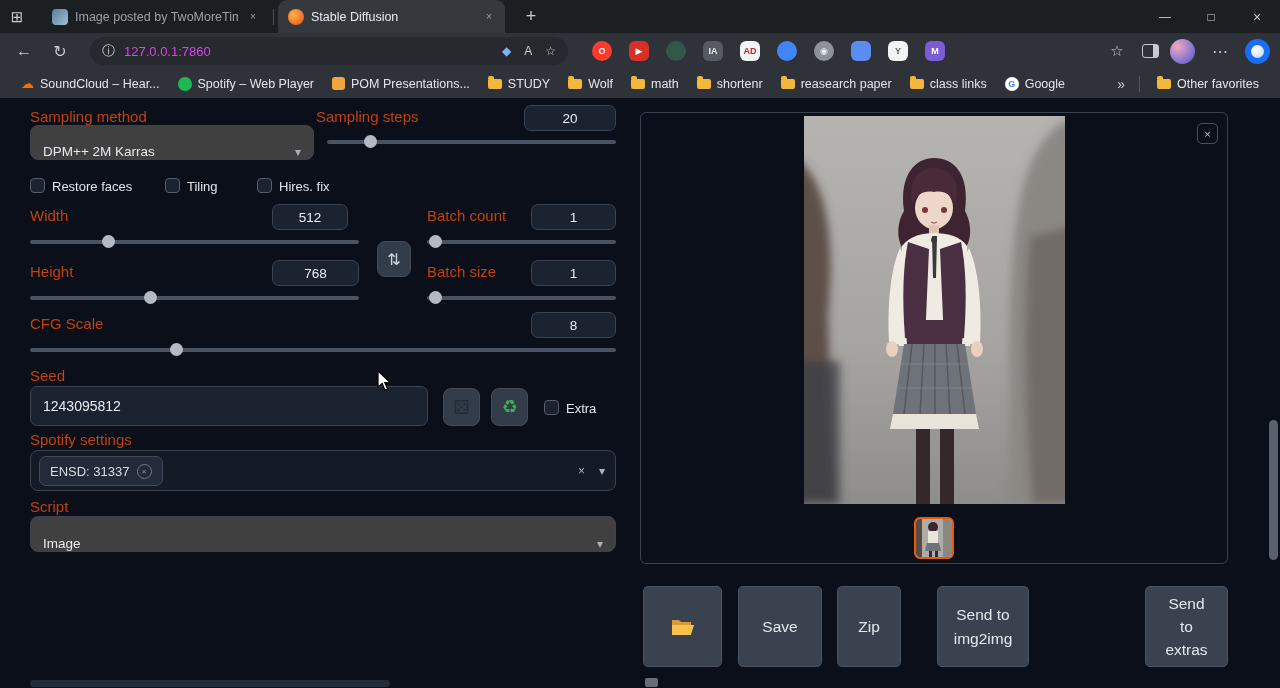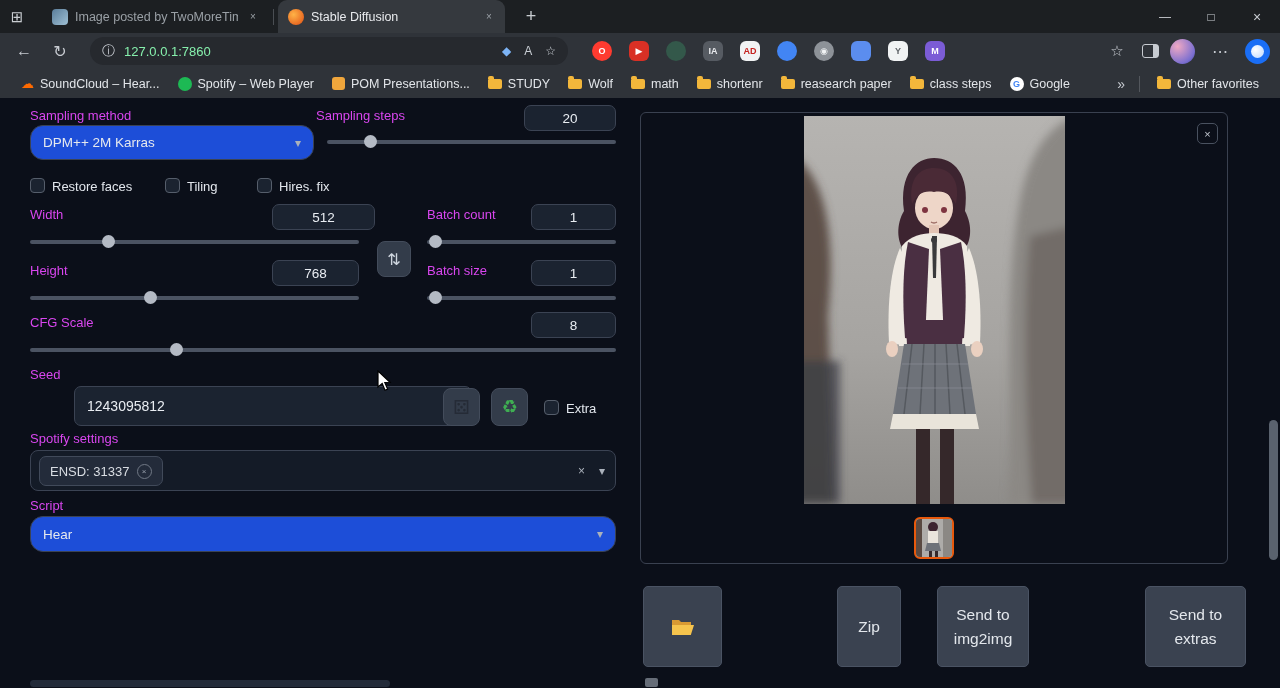--- a/index.html
+++ b/index.html
@@ -19,21 +19,21 @@
   .fav-img{background:linear-gradient(135deg,#5a7d9a,#9fc0d4)}
   .fav-sd{border-radius:50%;background:radial-gradient(circle at 35% 35%,#ffb347,#e04e14)}
   .newtab{width:28px;height:28px;margin-left:12px;display:flex;align-items:center;justify-content:center;color:#c9cdd2;font-size:18px}
   .win-controls{margin-left:auto;display:flex;height:33px}
   .win-btn{width:46px;display:flex;align-items:center;justify-content:center;color:#c9cdd2;font-size:12px}
 
   .navbar{position:absolute;left:0;top:33px;width:100%;height:36px;background:#2f3339;display:flex;align-items:center;padding:0 10px;gap:8px}
   .nav-ico{width:28px;height:28px;display:flex;align-items:center;justify-content:center;color:#c7cbd1;font-size:16px}
   .addr{flex:0 0 478px;height:28px;background:#26292e;border-radius:14px;display:flex;align-items:center;gap:9px;padding:0 12px;margin-left:8px}
   .addr .info{color:#c7cbd1;font-size:13px}
-  .addr .url{color:#86efac;font-size:13px;flex:1;white-space:nowrap;overflow:hidden}
+  .addr .url{color:#d946ef;font-size:13px;flex:1;white-space:nowrap;overflow:hidden}
   .addr-icons{display:flex;gap:13px;align-items:center}
   .addr-ico{font-size:12px}
   .ext-wrap{display:flex;gap:17px;align-items:center;margin-left:16px}
   .ext-icon{width:20px;height:20px;border-radius:6px;display:flex;align-items:center;justify-content:center;font-size:9px;font-weight:bold;flex:0 0 auto}
   .nav-right{margin-left:auto;display:flex;align-items:center;gap:11px}
   .sidebar-ico{width:17px;height:14px;border:1.5px solid #c7cbd1;border-radius:3px;position:relative}
   .sidebar-ico::before{content:"";position:absolute;right:0;top:0;width:5px;height:100%;background:#c7cbd1}
   .avatar{width:25px;height:25px;border-radius:50%;background:radial-gradient(circle at 30% 30%,#f0a9c4,#7b6fd0 70%,#3c3f8f)}
   .logo-badge{width:25px;height:25px;border-radius:50%;background:#1a6ef5;position:relative;overflow:hidden}
   .logo-badge::before{content:"";position:absolute;left:6px;top:6px;width:13px;height:13px;border-radius:50%;background:radial-gradient(circle at 35% 35%,#ffffff,#bcd8ff)}
@@ -44,26 +44,26 @@
   .bm-folder{width:14px;height:10px;background:#f3b73b;border-radius:1px 2px 2px 2px;position:relative;flex:0 0 auto}
   .bm-folder::before{content:"";position:absolute;top:-3px;left:0;width:6px;height:3px;background:#f3b73b;border-radius:2px 2px 0 0}
   .bm-round{width:14px;height:14px;border-radius:50%;display:flex;align-items:center;justify-content:center;font-size:9px;font-weight:bold;flex:0 0 auto}
   .bm-square{width:13px;height:13px;border-radius:3px;flex:0 0 auto}
   .bm-glyph{font-size:13px;line-height:1;flex:0 0 auto}
   .bm-chevron{margin-left:auto;color:#c7cbd1;font-size:14px;padding:0 6px}
   .bm-divider{width:1px;height:16px;background:#53575d;margin:0 8px}
 
   
   .page{position:absolute;left:0;top:98px;width:1280px;height:590px;background:#0b0f19}
-  .g-label{position:absolute;font-size:13px;color:#d946ef}
+  .g-label{position:absolute;font-size:15px;color:#c2410c}
   .cb{color:#e2e6ec;font-size:13px}
   .g-input{position:absolute;background:#1b2330;border:1px solid #3b4353;border-radius:7px;color:#e9edf2;font-size:13.5px;font-family:inherit;outline:none}
   .num{text-align:center}
   .seed{padding:0 12px;font-size:14px}
-  .g-drop{position:absolute;background:#1d4ed8;border:1px solid #3b4353;border-radius:13px;display:flex;align-items:center;padding:0 12px;color:#e6e9ee;font-size:13.5px}
+  .g-drop{position:absolute;background:#404040;border:1px solid #3b4353;border-radius:8px;display:flex;align-items:flex-end;padding:0 12px;color:#e6e9ee;font-size:13.5px}
   .g-drop .caret{margin-left:auto;color:#aab1bb;font-size:12px}
   .track{position:absolute;height:4px;background:#4b5362;border-radius:2px}
   .knob{position:absolute;top:-5px;width:13px;height:13px;border-radius:50%;background:#b4bac4}
   .cbx{position:absolute;width:15px;height:15px;background:#1b2330;border:1px solid #565e6b;border-radius:4px}
   .tool-btn{position:absolute;background:#333c4a;border:1px solid #434c5b;border-radius:8px;display:flex;align-items:center;justify-content:center}
   .override-field{position:absolute;background:#141b27;border:1px solid #3b4353;border-radius:8px}
   .chip{position:absolute;left:8px;top:5px;height:30px;background:#232b3a;border:1px solid #414a5a;border-radius:7px;display:flex;align-items:center;gap:7px;padding:0 10px;color:#d9dde3;font-size:13px}
   .chip-x{width:15px;height:15px;border:1px solid #707885;border-radius:50%;display:flex;align-items:center;justify-content:center;font-size:8px;color:#9aa2ae}
   .field-ctl{position:absolute;color:#aab1bb;font-size:12px;top:50%;transform:translateY(-50%)}
 
@@ -165,21 +165,21 @@
         <span class="bm-item">
           <span class="bm-folder"></span>
           <span>shortenr</span>
         </span>
         <span class="bm-item">
           <span class="bm-folder"></span>
           <span>reasearch paper</span>
         </span>
         <span class="bm-item">
           <span class="bm-folder"></span>
-          <span>class steps</span>
+          <span>class links</span>
         </span>
         <span class="bm-item">
           <span class="bm-round" style="background: rgb(255, 255, 255); color: rgb(66, 133, 244);">G</span>
           <span>Google</span>
         </span>
       </div>
     <span class="bm-chevron">»</span>
     <span class="bm-divider"></span>
     <div class="bm-item">
       <span class="bm-folder"></span>
@@ -201,21 +201,21 @@
     </div>
 
     <div class="cbx" style="left:30px;top:80px"></div>
     <span class="g-label cb" style="left:52px;top:81px">Restore faces</span>
     <div class="cbx" style="left:165px;top:80px"></div>
     <span class="g-label cb" style="left:187px;top:81px">Tiling</span>
     <div class="cbx" style="left:257px;top:80px"></div>
     <span class="g-label cb" style="left:279px;top:81px">Hires. fix</span>
 
     <span class="g-label" style="left:30px;top:109px">Width</span>
-    <input class="g-input num" style="left: 272px; top: 106px; width: 103px; height: 26px;" value="512">
+    <input class="g-input num" style="left: 272px; top: 106px; width: 76px; height: 26px;" value="512">
     <div class="track" style="left:30px;top:142px;width:329px">
       <span class="knob" style="left:72px"></span>
     </div>
     <span class="g-label" style="left:427px;top:109px">Batch count</span>
     <input class="g-input num" style="left: 531px; top: 106px; width: 85px; height: 26px;" value="1">
     <div class="track" style="left:427px;top:142px;width:189px">
       <span class="knob" style="left:2px"></span>
     </div>
 
     <div class="tool-btn" style="left:377px;top:143px;width:34px;height:36px;color:#cfd6df;font-size:16px">
@@ -233,21 +233,21 @@
       <span class="knob" style="left:2px"></span>
     </div>
 
     <span class="g-label" style="left:30px;top:217px">CFG Scale</span>
     <input class="g-input num" style="left: 531px; top: 214px; width: 85px; height: 26px;" value="8">
     <div class="track" style="left:30px;top:250px;width:586px">
       <span class="knob" style="left:140px"></span>
     </div>
 
     <span class="g-label" style="left:30px;top:269px">Seed</span>
-    <input class="g-input seed" style="left: 30px; top: 288px; width: 398px; height: 40px; margin-left: 44px;" value="1243095812">
+    <input class="g-input seed" style="left: 30px; top: 288px; width: 398px; height: 40px;" value="1243095812">
     <div class="tool-btn" style="left:443px;top:290px;width:37px;height:38px;font-size:19px;color:#252b36">
       <span>⚄</span>
     </div>
     <div class="tool-btn" style="left:491px;top:290px;width:37px;height:38px;font-size:18px;color:#3fae52">
       <span>♻</span>
     </div>
     <div class="cbx" style="left:544px;top:302px"></div>
     <span class="g-label cb" style="left:566px;top:303px">Extra</span>
 
     <span class="g-label" style="left:30px;top:333px">Spotify settings</span>
@@ -255,21 +255,21 @@
       <div class="chip">
         <span>ENSD: 31337</span>
         <span class="chip-x">×</span>
       </div>
       <span class="field-ctl" style="right:30px">×</span>
       <span class="field-ctl" style="right:10px">▾</span>
     </div>
 
     <span class="g-label" style="left:30px;top:400px">Script</span>
     <div class="g-drop" style="left:30px;top:418px;width:586px;height:36px">
-      <span>Hear</span>
+      <span>Image</span>
       <span class="caret">▾</span>
     </div>
 
     <div class="gallery">
       <svg class="gen-img" viewBox="0 0 261 388" preserveAspectRatio="none">
         <defs>
           <linearGradient id="gbg" x1="0" y1="0" x2="0" y2="1">
             <stop offset="0" stop-color="#b6b4b1"></stop>
               <stop offset="0.6" stop-color="#a6a4a1"></stop>
               <stop offset="1" stop-color="#8f8d8a"></stop>
@@ -334,27 +334,30 @@
         </svg>
       </div>
     </div>
 
     <div class="act-btn" style="left:643px;width:79px">
       <svg width="24" height="20" viewBox="0 0 24 20">
         <path d="M1 3h7l2 2h10v3H1z" fill="#d99a33"></path>
           <path d="M1 8h22l-3.2 10H1z" fill="#f6c44d"></path>
       </svg>
     </div>
+    <div class="act-btn" style="left:738px;width:84px">
+      <span>Save</span>
+    </div>
     <div class="act-btn" style="left:837px;width:64px">
       <span>Zip</span>
     </div>
     <div class="act-btn" style="left:937px;width:92px;padding:0 0">
       <span>Send to img2img</span>
     </div>
-    <div class="act-btn" style="left:1145px;width:101px;padding:0 16px">
+    <div class="act-btn" style="left:1145px;width:83px;padding:0 16px">
       <span>Send to extras</span>
     </div>
 
     <div class="vthumb"></div>
     <div class="hbar"></div>
     <div class="corner"></div>
   </div>
 
   <svg class="cursor" viewBox="0 0 20 22">
     <path d="M2,1 L2,17 L6.2,13.4 L9,20.2 L11.6,19.1 L8.8,12.5 L14,12.3 Z" fill="#ffffff" stroke="#000000" stroke-width="1.2"></path>

